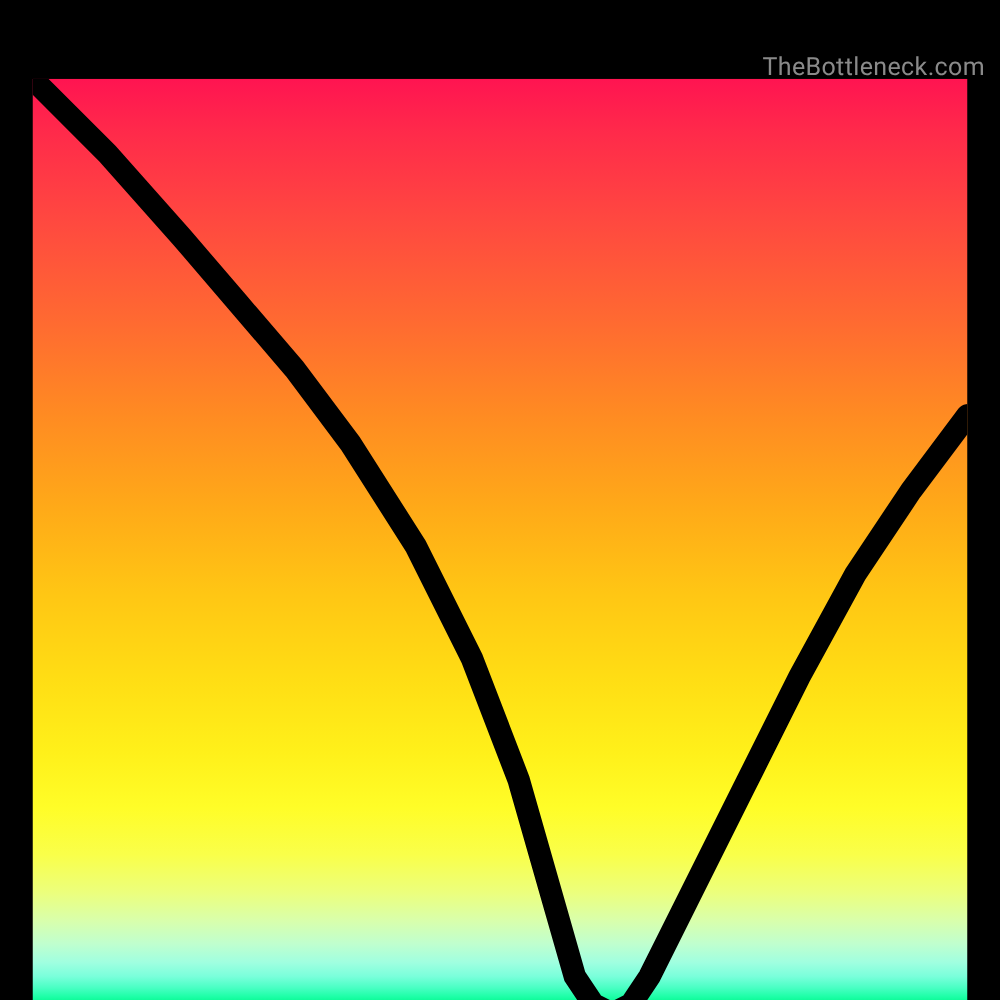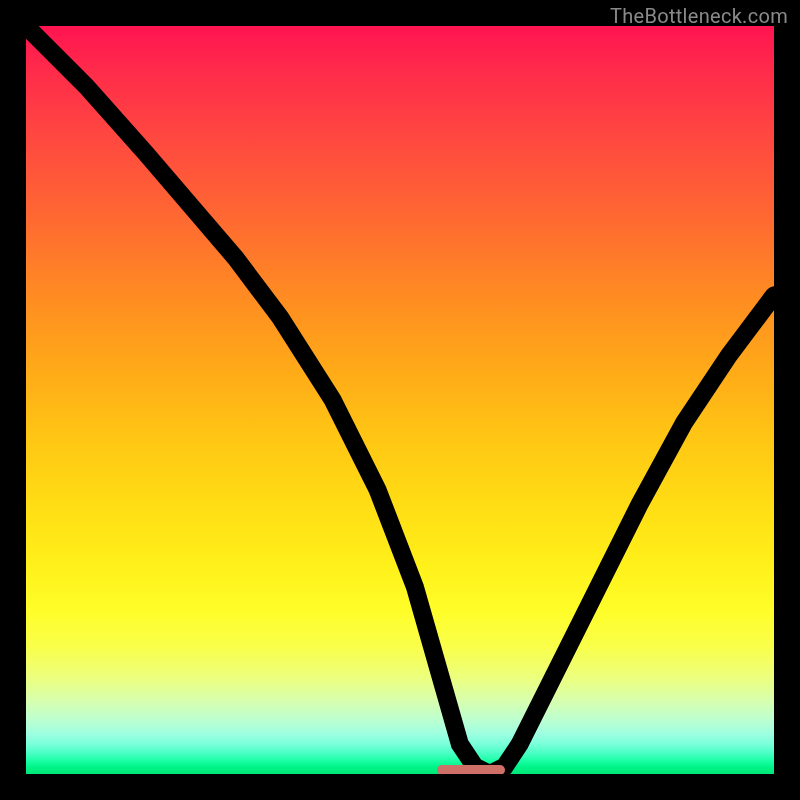--- a/index.html
+++ b/index.html
@@ -8,20 +8,21 @@
     width: 800px;
     height: 800px;
     background: #000;
     overflow: hidden;
     font-family: -apple-system, BlinkMacSystemFont, "Segoe UI", Roboto, Helvetica, Arial, sans-serif;
   }
   .frame {
     position: absolute;
     inset: 0;
     background: #000;
+    margin-top: 37px;
   }
   .plot {
     position: absolute;
     left: 26px;
     top: 26px;
     width: 748px;
     height: 748px;
     overflow: hidden;
   }
   .gradient {

